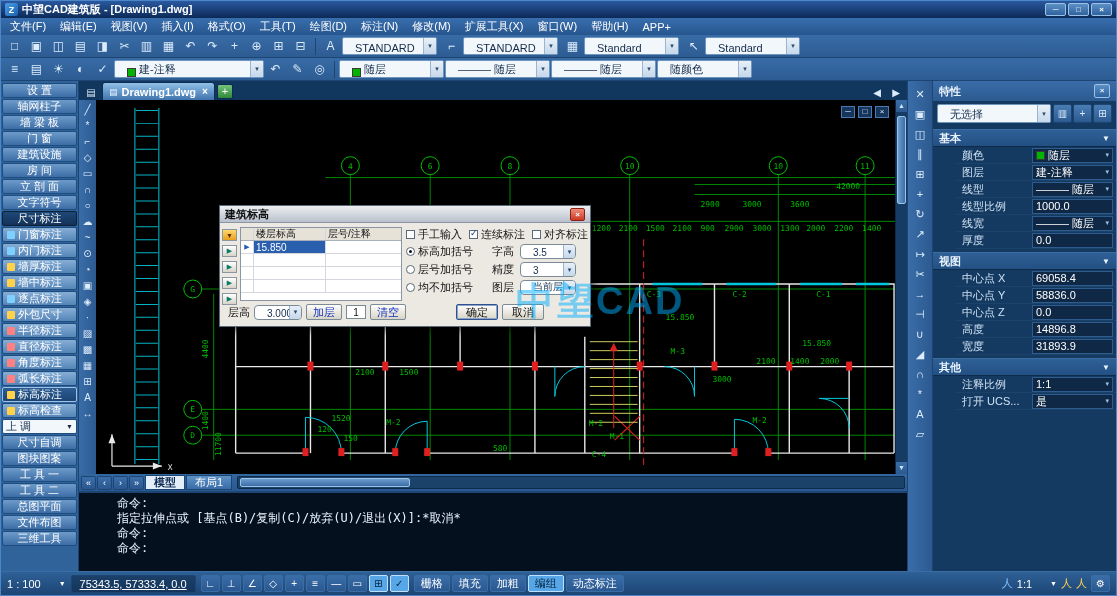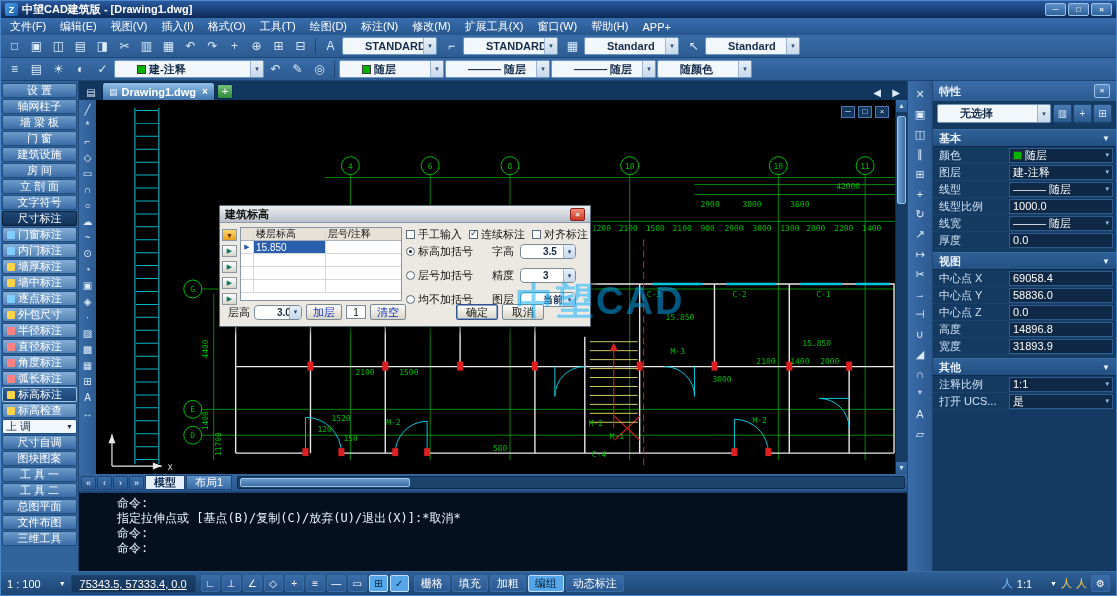--- a/index.html
+++ b/index.html
@@ -15,21 +15,21 @@
 
 
 .menubar{flex:0 0 17px;background:linear-gradient(#386eae,#27568e);display:flex;align-items:center;color:#fff;font-size:11px;padding-left:2px;}
 .menu-item{padding:1px 7px;cursor:pointer;white-space:nowrap;}
 
 
 .toolbar{flex:0 0 23px;background:linear-gradient(#386ba6,#2d5c92);display:flex;align-items:center;padding:0 3px;border-bottom:1px solid #1d4573;gap:1px;}
 .tb-host{display:flex;align-items:center;gap:1px;}
 .tbtn{width:21px;height:19px;display:flex;align-items:center;justify-content:center;color:#dcecfc;font-size:12px;border:1px solid transparent;border-radius:2px;cursor:pointer;flex:0 0 auto;}
 .tsep{width:1px;height:17px;background:#1d4573;margin:0 3px;flex:0 0 1px;}
-.combo{height:18px;background:#f2f7fc;border:1px solid #6d96bf;border-radius:2px;display:flex;align-items:center;font-size:11px;color:#142c4a;padding-left:22px;cursor:pointer;white-space:nowrap;overflow:hidden;font-weight:bold;}
+.combo{height:18px;background:#f2f7fc;border:1px solid #6d96bf;border-radius:2px;display:flex;align-items:flex-end;font-size:11px;color:#142c4a;padding-left:12px;cursor:pointer;white-space:nowrap;overflow:hidden;}
 .combo .arrow{width:13px;height:100%;margin-left:auto;background:linear-gradient(#e8f0f8,#c6d8ea);border-left:1px solid #9ab4cf;display:flex;align-items:center;justify-content:center;font-size:7px;color:#2a4a6e;flex:0 0 13px;}
 .combo-text{overflow:hidden;white-space:nowrap;}
 .combo-group{display:flex;align-items:center;gap:1px;margin-right:3px;}
 .w95{width:95px;}.w150{width:150px;}.w105{width:105px;}
 .sw{width:9px;height:9px;display:inline-block;margin-right:3px;border:1px solid #3a3a3a;flex:0 0 9px;}
 .sw:not([data-color]){display:none;}
 
 
 .main{flex:1;display:flex;min-height:0;}
 .sidebar{flex:0 0 78px;background:#2f6399;padding-top:1px;border-right:1px solid #1d4573;overflow:hidden;}
@@ -80,21 +80,21 @@
 .dt-marker{width:13px;border-right:1px solid #d4d8de;font-size:7px;color:#2a5fae;display:flex;align-items:center;justify-content:center;flex:0 0 13px;}
 .dt-c1{width:72px;border-right:1px solid #d4d8de;padding:0 2px;display:flex;align-items:center;flex:0 0 72px;overflow:hidden;}
 .dt-c2{flex:1;padding:0 2px;display:flex;align-items:center;overflow:hidden;}
 .selcell{background:#2a5fae;color:#fff;}
 .dlg-checks{position:absolute;left:186px;top:4px;display:flex;gap:7px;}
 .chk,.rad{display:flex;align-items:center;gap:3px;cursor:pointer;white-space:nowrap;}
 .box{width:9px;height:9px;border:1px solid #5a6a7a;background:#fff;position:relative;display:inline-block;flex:0 0 9px;}
 .box[data-on="true"]::after{content:"✓";position:absolute;left:0;top:-3px;font-size:9px;color:#1a3a8c;font-weight:bold;}
 .rbox{width:9px;height:9px;border:1px solid #5a6a7a;border-radius:50%;background:#fff;display:inline-block;position:relative;flex:0 0 9px;}
 .rbox[data-on="true"]::after{content:"";position:absolute;left:2px;top:2px;width:3px;height:3px;border-radius:50%;background:#111;}
-.dlg-radios{position:absolute;left:186px;top:21px;display:flex;flex-direction:column;gap:9px;width:180px;}
+.dlg-radios{position:absolute;left:186px;top:21px;display:flex;flex-direction:column;gap:3px;width:180px;}
 .radio-row{display:flex;align-items:center;height:15px;}
 .rad{width:86px;flex:0 0 86px;}
 .fld-lb{width:28px;flex:0 0 28px;}
 .dlg-combo{height:15px;width:56px;background:#fff;border:1px solid #7a8a96;font-size:10px;border-radius:4px;}
 .dlg-combo .arrow{width:12px;flex:0 0 12px;}
 .w50{width:48px;}
 .dlg-bottom{position:absolute;left:8px;right:6px;top:81px;display:flex;align-items:center;gap:4px;}
 .dlg-btn{height:16px;padding:0 9px;font-size:11px;background:linear-gradient(#fefdfb,#d8d4c6);border:1px solid #7a8a96;border-radius:2px;cursor:pointer;color:#111;font-family:inherit;}
 .dlg-btn.blue{color:#1535c0;padding:0 6px;}
 .dlg-btn.ok{border:1px solid #30508e;box-shadow:inset 0 0 0 1px #8aa4cc;margin-left:46px;}
@@ -115,21 +115,21 @@
 .rstrip{flex:0 0 25px;background:linear-gradient(270deg,#2c5a90,#3a6da8);display:flex;flex-direction:column;align-items:center;padding-top:4px;gap:2px;border-left:1px solid #1d4573;overflow:hidden;}
 .rstrip .tbtn{width:20px;height:18px;font-size:11px;}
 .props{flex:0 0 184px;background:#153a61;border-left:1px solid #1d4573;display:flex;flex-direction:column;font-size:11px;color:#e8f2fc;overflow:hidden;}
 .props-title{height:20px;flex:0 0 20px;display:flex;align-items:center;padding:0 6px;background:linear-gradient(#3a6da8,#2c5a90);font-weight:bold;}
 .props-close{margin-left:auto;width:16px;height:14px;background:linear-gradient(#5d8fc6,#2f639d);border:1px solid #9cc2e8;border-radius:2px;font-size:8px;line-height:12px;text-align:center;cursor:pointer;}
 .props-sel{display:flex;align-items:center;gap:2px;padding:3px 4px;}
 .props-sel .combo{flex:1;height:19px;}
 .mini-btn{width:19px;height:19px;display:flex;align-items:center;justify-content:center;background:linear-gradient(#49781f0,#2c5a90);background:linear-gradient(#4a7cb4,#2c5a90);border:1px solid #1d4573;border-radius:2px;color:#dcecfc;font-size:10px;cursor:pointer;}
 .sec-hdr{height:18px;flex:0 0 18px;display:flex;align-items:center;padding:0 6px;background:linear-gradient(#2e6096,#235083);font-weight:bold;margin-top:3px;border-top:1px solid #3b6da5;border-bottom:1px solid #0f2b4c;cursor:pointer;}
 .caret{margin-left:auto;font-size:8px;}
-.prop-rows{display:flex;flex-direction:column;}
+.prop-rows{display:flex;flex-direction:column;margin-left:23px;}
 .prop-row{height:17px;display:flex;align-items:center;padding:0 3px 0 6px;border-bottom:1px solid #1b4269;}
 .prop-label{width:70px;flex:0 0 70px;color:#cfe2f4;white-space:nowrap;overflow:hidden;}
 .prop-value{flex:1;height:15px;background:#0e2845;border:1px solid #2e5c8f;display:flex;align-items:center;padding:0 3px;color:#fff;cursor:pointer;overflow:hidden;white-space:nowrap;}
 .prop-value .dd{margin-left:auto;font-size:7px;display:none;color:#9cc2e8;}
 .prop-value .dd[data-dd="true"]{display:block;}
 
 
 .status{flex:0 0 24px;background:linear-gradient(#2e6096,#1c4574);display:flex;align-items:center;color:#fff;font-size:11px;padding:0 6px;gap:5px;border-top:1px solid #3b6da5;}
 .st-scale{display:flex;align-items:center;gap:18px;cursor:pointer;white-space:nowrap;}
 .mini-dd{font-size:7px;}

